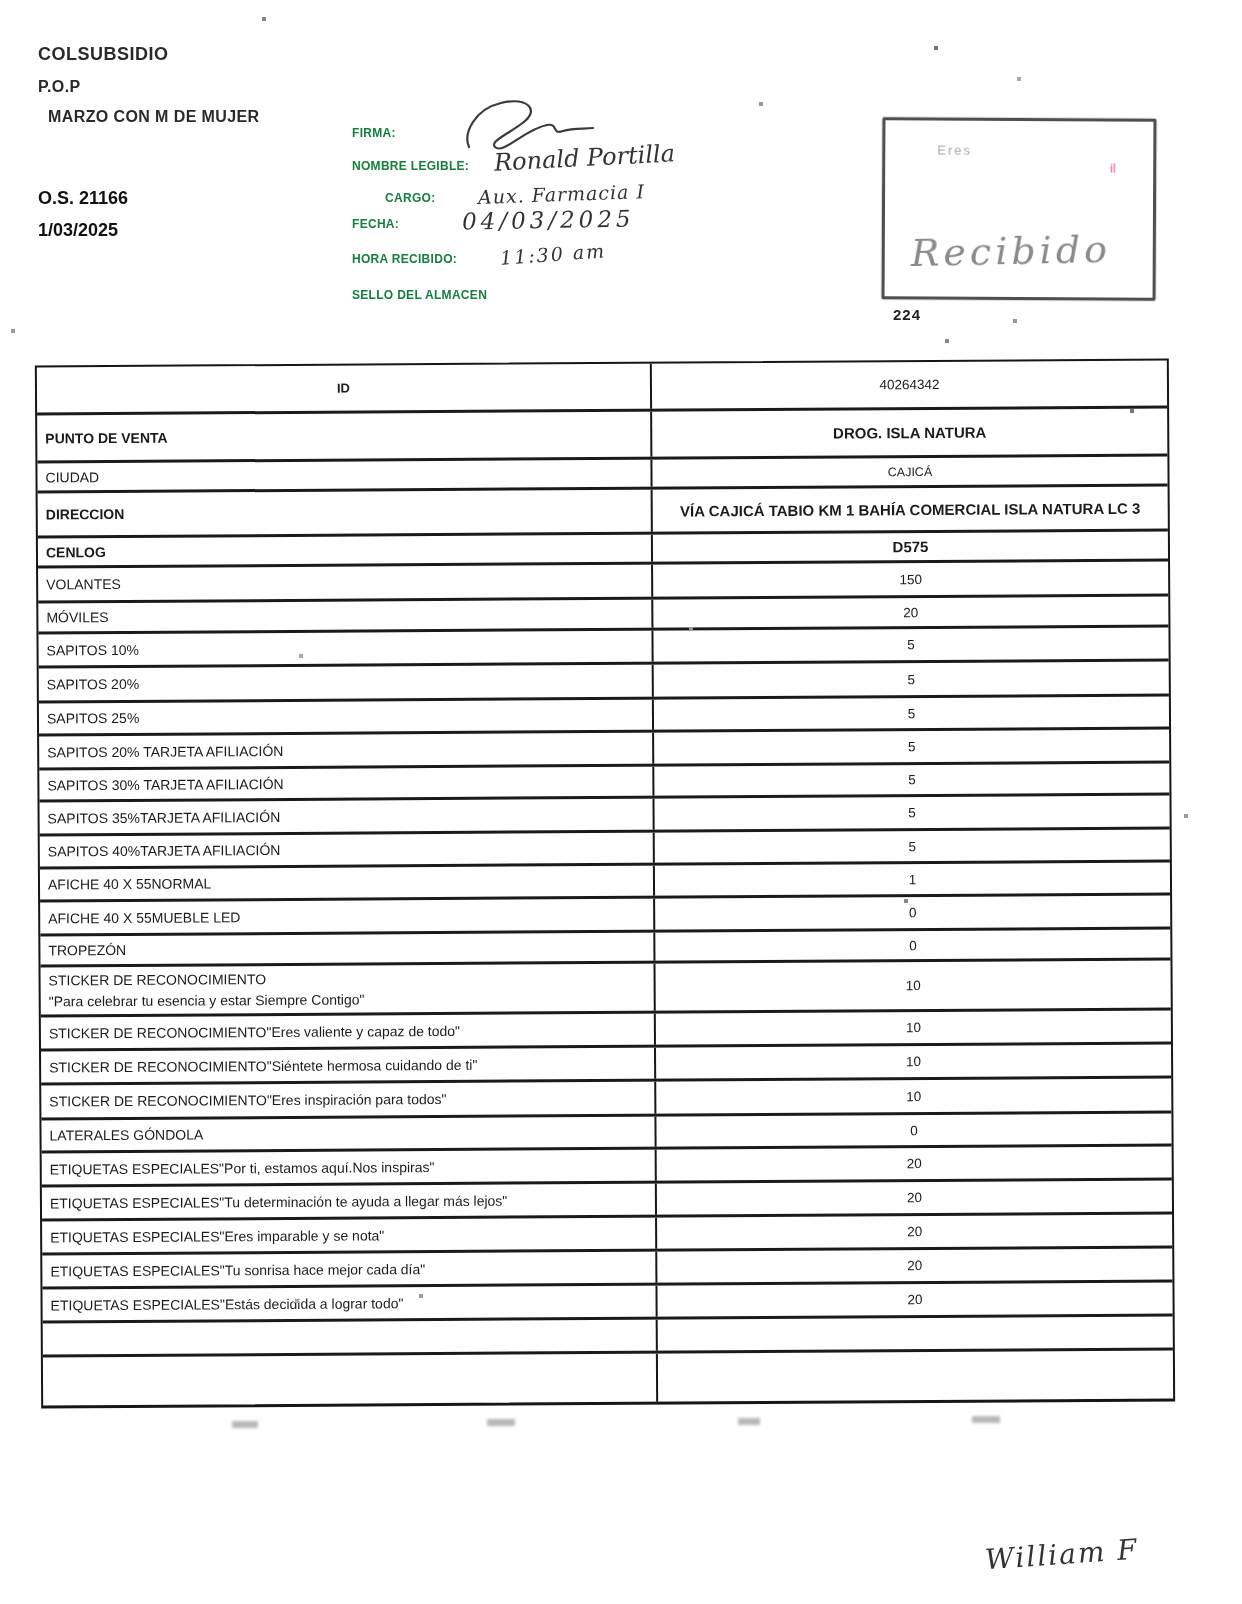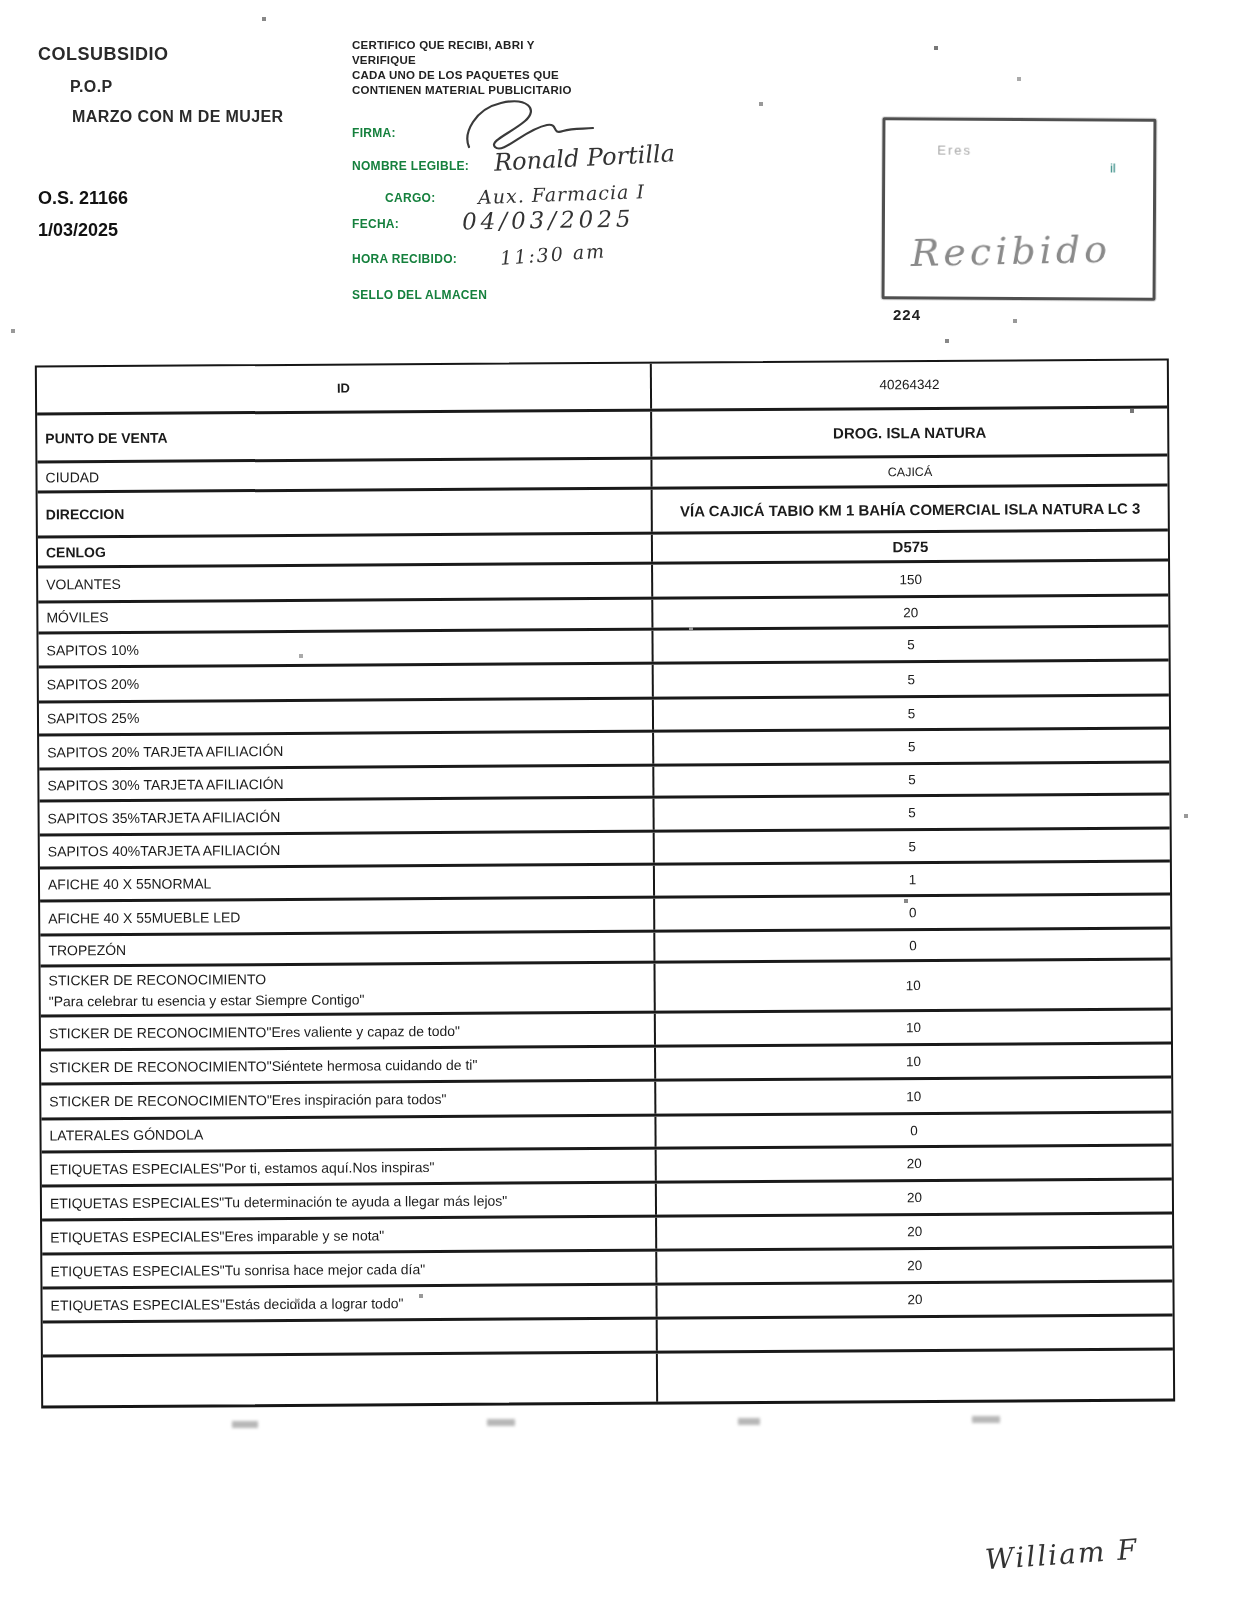--- a/index.html
+++ b/index.html
@@ -4,38 +4,38 @@
 <style>
   html,body{margin:0;padding:0;background:#e8e8e8;}
   .page{
     position:relative;width:1242px;height:1604px;margin:0 auto;
     background:#ffffff;overflow:hidden;
     font-family:"Liberation Sans",sans-serif;color:#1b1b1b;
   }
   .abs{position:absolute;}
   
   .brand{font-size:18px;font-weight:bold;letter-spacing:.5px;color:#2a2a2a;}
-  .hline{font-size:16px;font-weight:bold;color:#2a2a2a;letter-spacing:.4px;margin-left:32px;}
+  .hline{font-size:16px;font-weight:bold;color:#2a2a2a;letter-spacing:.4px;}
   .osline{font-size:18px;font-weight:bold;color:#111;}
   
   .cert{font-size:11.5px;font-weight:bold;line-height:15px;color:#222;letter-spacing:.2px;}
   .flabel{font-size:12px;font-weight:bold;color:#15803d;letter-spacing:.3px;}
   
   .hw{
     font-family:"DejaVu Serif",serif;font-style:italic;color:#333;
     white-space:nowrap;
   }
   
   .stamp{
     border:3px solid #4f4f4f;border-radius:2px;
     box-shadow:0 0 0 1px rgba(80,80,80,.2);
     transform:rotate(.3deg);
   }
   .stamp-faint{font-size:13px;color:#a7a7a7;letter-spacing:2px;filter:blur(.4px);}
-  .stamp-faint2{font-size:12px;color:#0f766e;filter:blur(.5px);}
+  .stamp-faint2{font-size:12px;color:#ec4899;filter:blur(.5px);}
   .stamp-hw{
     font-family:"DejaVu Serif",serif;font-style:italic;
     font-size:38px;color:#8a8a8a;transform:rotate(-1.5deg);
     letter-spacing:4px;filter:blur(.3px);white-space:nowrap;
   }
   .pagenum{font-size:15px;font-weight:bold;color:#222;letter-spacing:1px;}
   
   .doc-table{
     position:absolute;left:38px;top:362px;width:1130px;
     border:2px solid #161616;border-bottom-width:3px;
@@ -68,30 +68,24 @@
     1014px 320px 0 1px #999, 12px 330px 0 1px #999;}
   .sigwrap svg{display:block;}
 </style>
 </head>
 <body>
 
 <div class="page">
 
   <div class="abs brand" style="left:38px;top:44px;">COLSUBSIDIO</div>
   <div class="abs hline" style="left:38px;top:78px;">P.O.P</div>
-  <div class="abs hline" style="left:40px;top:108px;">MARZO CON M DE MUJER</div>
+  <div class="abs hline" style="left:48px;top:108px;">MARZO CON M DE MUJER</div>
   <div class="abs osline" style="left:38px;top:188px;">O.S. 21166</div>
   <div class="abs osline" style="left:38px;top:220px;">1/03/2025</div>
 
-  <div class="abs cert" style="left:352px;top:38px;width:300px;">
-    <div>CERTIFICO QUE RECIBI, ABRI Y</div>
-    <div>VERIFIQUE</div>
-    <div>CADA  UNO DE LOS PAQUETES QUE</div>
-    <div>CONTIENEN MATERIAL PUBLICITARIO</div>
-  </div>
 
   <div class="abs flabel" style="left:352px;top:126px;">FIRMA:</div>
   <div class="abs flabel" style="left:352px;top:159px;">NOMBRE LEGIBLE:</div>
   <div class="abs flabel" style="left:352px;top:191px;margin-left:33px;">CARGO:</div>
   <div class="abs flabel" style="left:352px;top:217px;">FECHA:</div>
   <div class="abs flabel" style="left:352px;top:252px;">HORA RECIBIDO:</div>
   <div class="abs flabel" style="left:352px;top:288px;">SELLO DEL ALMACEN</div>
 
   <div class="abs sigwrap" style="left:455px;top:95px;">
     <svg width="160" height="72" viewBox="0 0 160 72">

